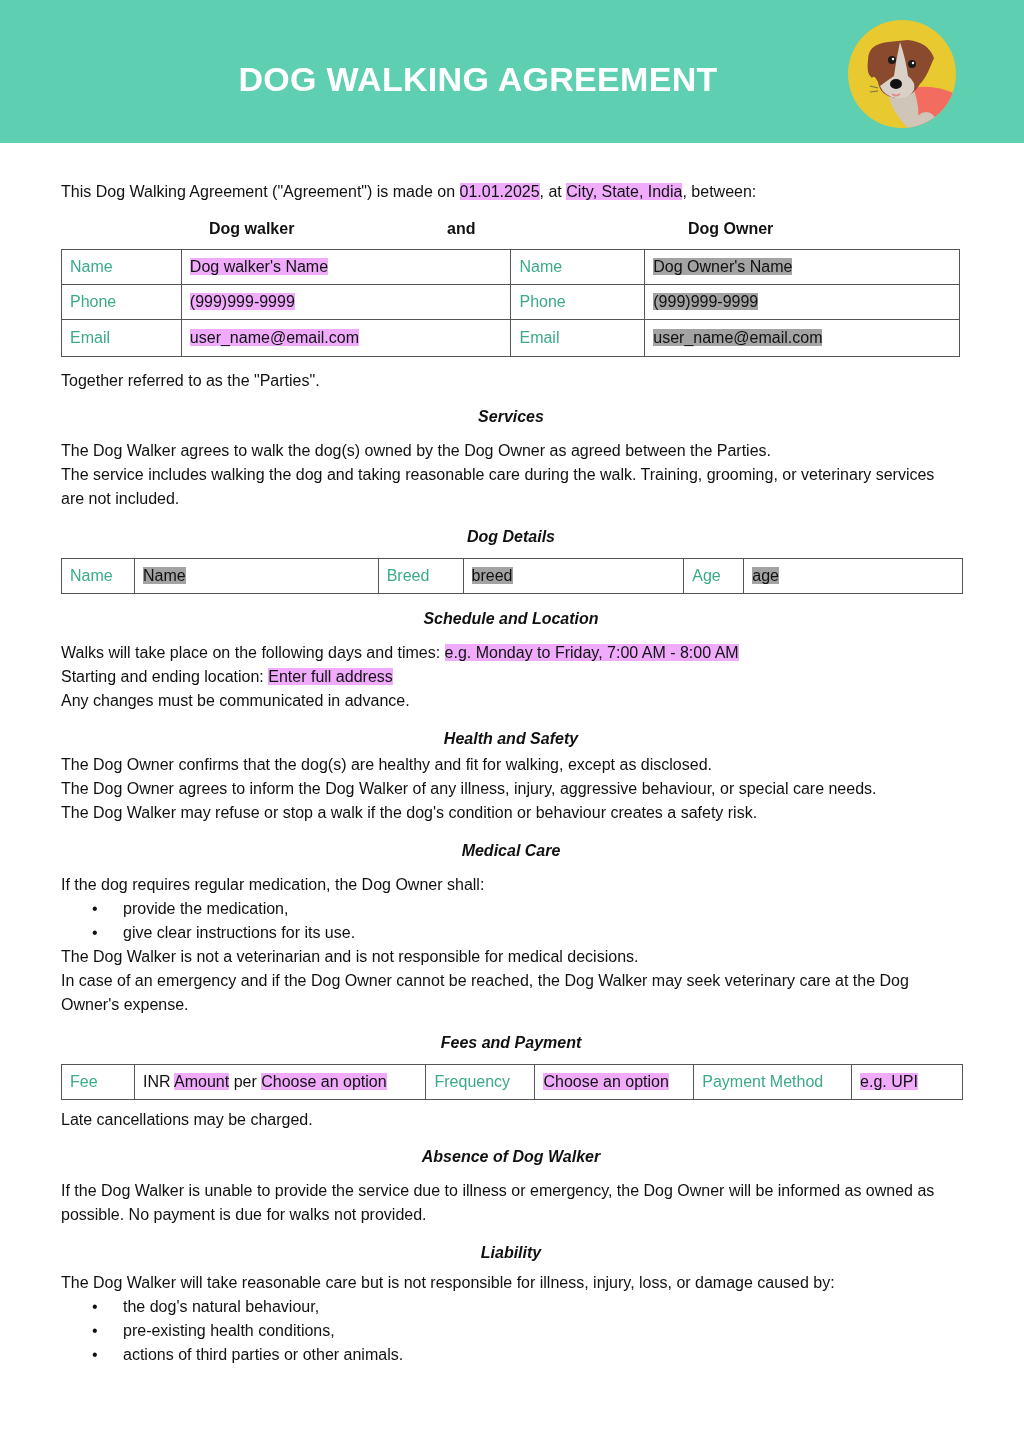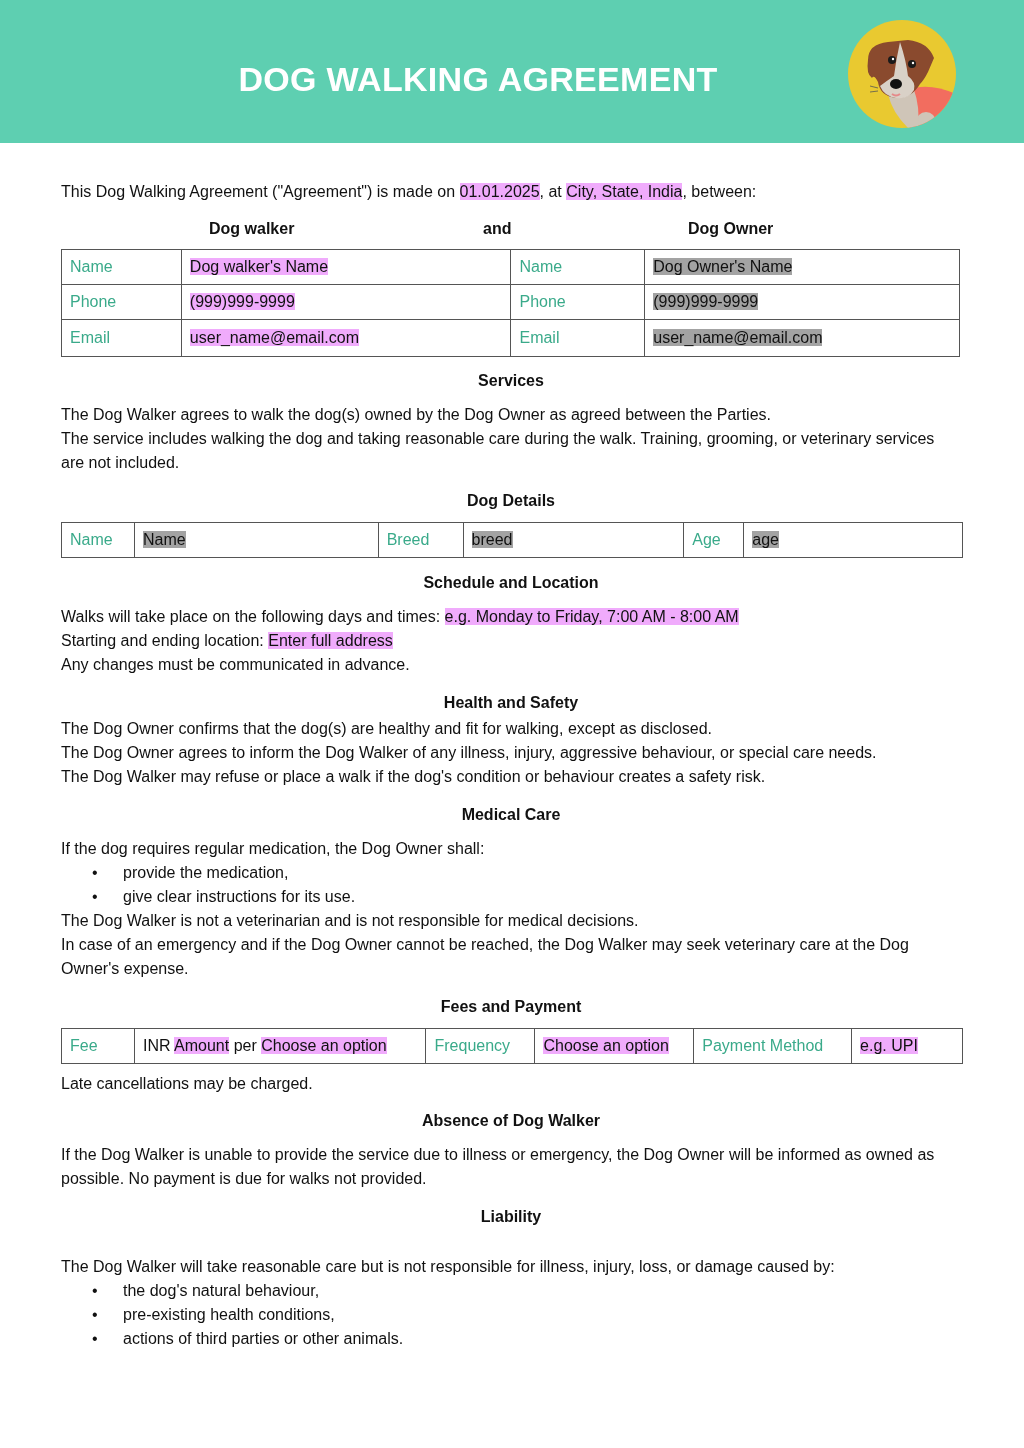--- a/index.html
+++ b/index.html
@@ -12,21 +12,21 @@
   }
   .title {
     position: absolute; left: 0; width: 956px; top: 60px; text-align: center;
     font-weight: bold; font-size: 34px; color: #ffffff; letter-spacing: 0.3px;
   }
   .logo { position: absolute; left: 848px; top: 20px; width: 108px; height: 108px; }
   .content { position: absolute; left: 61px; top: 180px; width: 900px; }
   p { margin: 0; line-height: 24px; }
   .hl { background: #f0abfc; }
   .hg { background: #a3a3a3; }
-  .sec { text-align: center; font-weight: bold; font-size: 16px; line-height: 20px; }
+  .sec { text-align: center; font-weight: bold; font-size: 16px; line-height: 20px; font-style: italic; }
   .parties-head { position: relative; height: 24px; margin-top: 16px; font-weight: bold; }
   .parties-head span { position: absolute; top: 0; }
   table { border-collapse: collapse; width: 100%; }
   td { border: 1px solid #555; padding: 0 8px; font-size: 16px; height: 34px; vertical-align: middle; }
   td.lab { color: #3aaa8a; }
   ul { margin: 0; padding-left: 62px; list-style: none; }
   ul li { position: relative; line-height: 24px; }
   ul li::before { content: "\2022"; position: absolute; left: -31px; }
 </style>
 </head>
@@ -58,21 +58,21 @@
   </svg>
 </div>
 
 <div class="content">
   <p>
     <span>This Dog Walking Agreement ("Agreement") is made on </span><span class="hl">01.01.2025</span><span>, at </span><span class="hl">City, State, India</span><span>, between:</span>
   </p>
 
   <div class="parties-head">
     <span style="left:148px">Dog walker</span>
-    <span style="left:422px">and</span>
+    <span style="left:386px">and</span>
     <span style="left:627px">Dog Owner</span>
   </div>
 
   <table style="margin-top:5px; width:899px;">
     <colgroup>
         <col style="width:120px">
         <col style="width:330px">
         <col style="width:134px">
         <col style="width:315px">
       </colgroup>
@@ -91,20 +91,21 @@
     </tr>
     <tr>
       <td class="lab" style="height:36px">Email</td>
       <td><span class="hl">user_name@email.com</span></td>
       <td class="lab">Email</td>
       <td><span class="hg">user_name@email.com</span></td>
     </tr>
   </tbody>
     </table>
 
+  <p style="margin-top:12px">Together referred to as the "Parties".</p>
 
   <div class="sec" style="margin-top:14px">Services</div>
   <p style="margin-top:12px">The Dog Walker agrees to walk the dog(s) owned by the Dog Owner as agreed between the Parties.</p>
   <p>The service includes walking the dog and taking reasonable care during the walk. Training, grooming, or veterinary services are not included.</p>
 
   <div class="sec" style="margin-top:16px">Dog Details</div>
   <table style="margin-top:11px; width:902px;">
     <colgroup>
         <col style="width:73px">
         <col style="width:244px">
@@ -130,21 +131,21 @@
     <span>Walks will take place on the following days and times: </span><span class="hl">e.g. Monday to Friday, 7:00 AM - 8:00 AM</span>
   </p>
   <p>
     <span>Starting and ending location: </span><span class="hl">Enter full address</span>
   </p>
   <p>Any changes must be communicated in advance.</p>
 
   <div class="sec" style="margin-top:16px">Health and Safety</div>
   <p style="margin-top:4px">The Dog Owner confirms that the dog(s) are healthy and fit for walking, except as disclosed.</p>
   <p>The Dog Owner agrees to inform the Dog Walker of any illness, injury, aggressive behaviour, or special care needs.</p>
-  <p>The Dog Walker may refuse or place a walk if the dog's condition or behaviour creates a safety risk.</p>
+  <p>The Dog Walker may refuse or stop a walk if the dog's condition or behaviour creates a safety risk.</p>
 
   <div class="sec" style="margin-top:16px">Medical Care</div>
   <p style="margin-top:12px">If the dog requires regular medication, the Dog Owner shall:</p>
   <ul>
     <li>provide the medication,</li>
     <li>give clear instructions for its use.</li>
   </ul>
   <p>The Dog Walker is not a veterinarian and is not responsible for medical decisions.</p>
   <p>In case of an emergency and if the Dog Owner cannot be reached, the Dog Walker may seek veterinary care at the Dog Owner's expense.</p>
 
@@ -168,19 +169,19 @@
       <td><span class="hl">e.g. UPI</span></td>
     </tr>
   </tbody>
     </table>
   <p style="margin-top:8px">Late cancellations may be charged.</p>
 
   <div class="sec" style="margin-top:15px">Absence of Dog Walker</div>
   <p style="margin-top:12px">If the Dog Walker is unable to provide the service due to illness or emergency, the Dog Owner will be informed as owned as possible. No payment is due for walks not provided.</p>
 
   <div class="sec" style="margin-top:16px">Liability</div>
-  <p style="margin-top:28px">The Dog Walker will take reasonable care but is not responsible for illness, injury, loss, or damage caused by:</p>
+  <p style="margin-top:8px">The Dog Walker will take reasonable care but is not responsible for illness, injury, loss, or damage caused by:</p>
   <ul>
     <li>the dog's natural behaviour,</li>
     <li>pre-existing health conditions,</li>
     <li>actions of third parties or other animals.</li>
   </ul>
 </div>
 
 </body></html>

